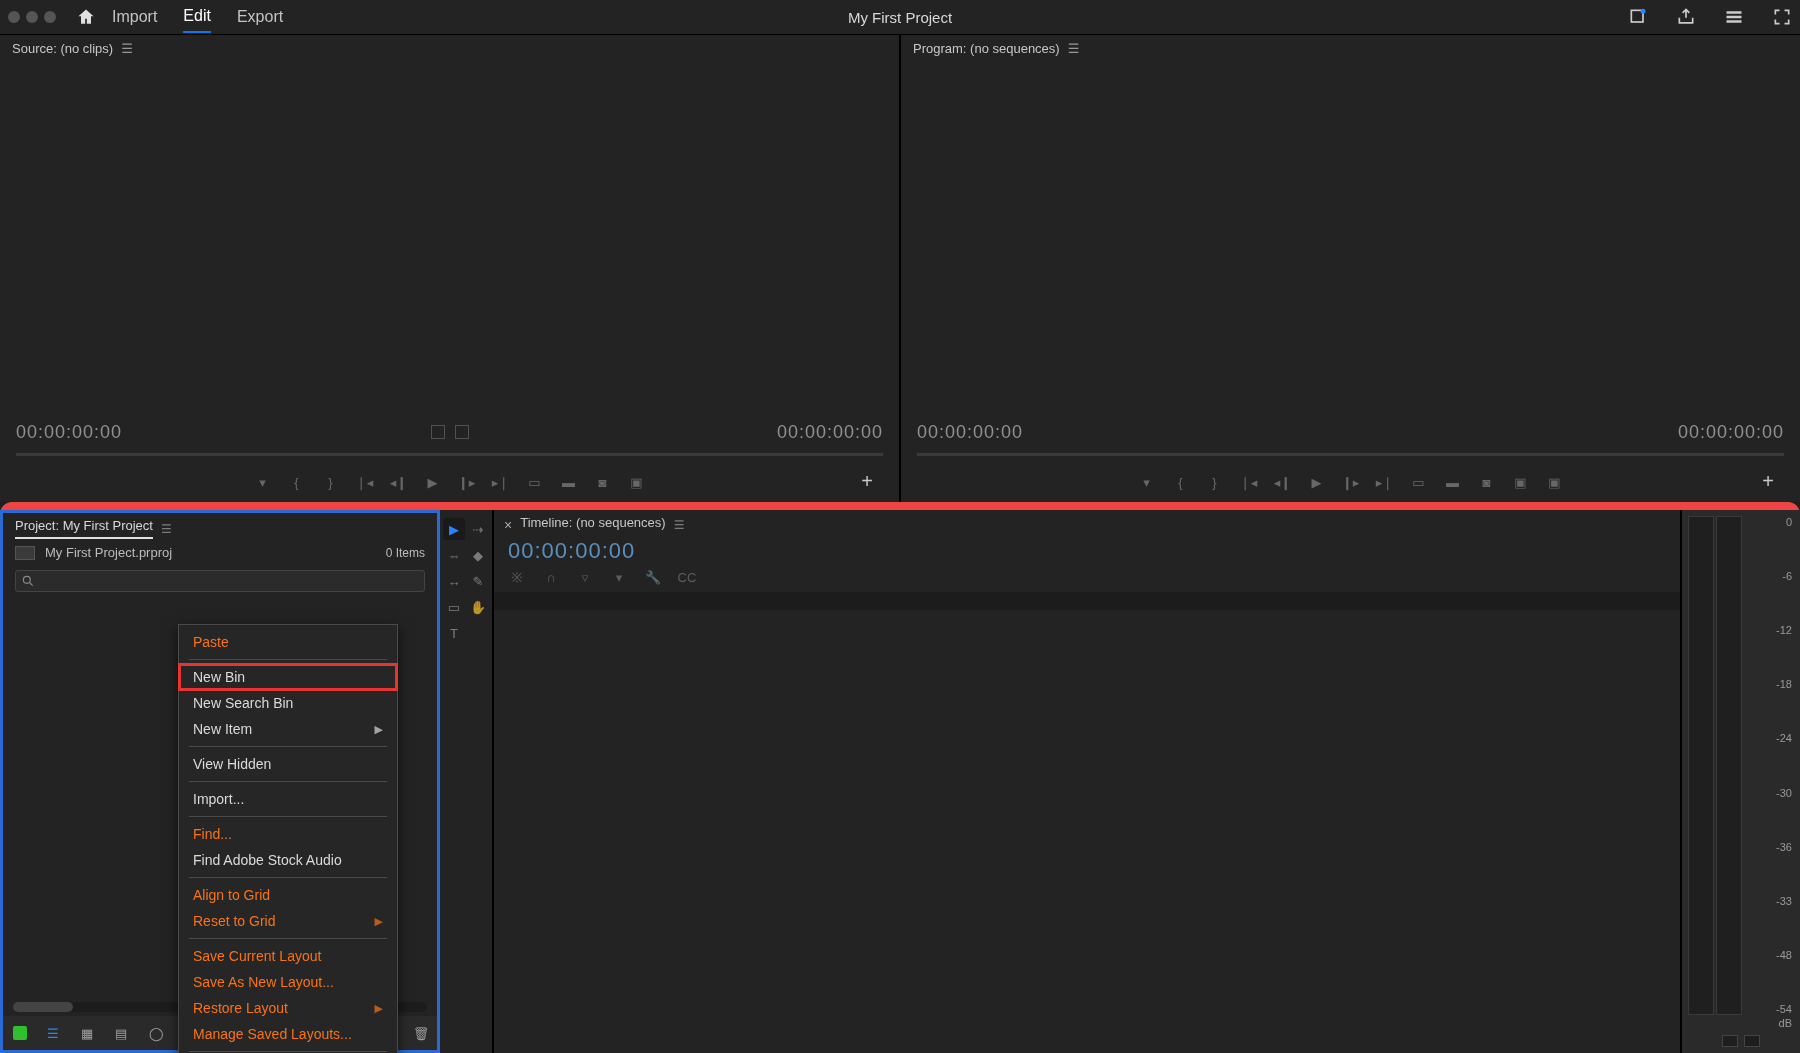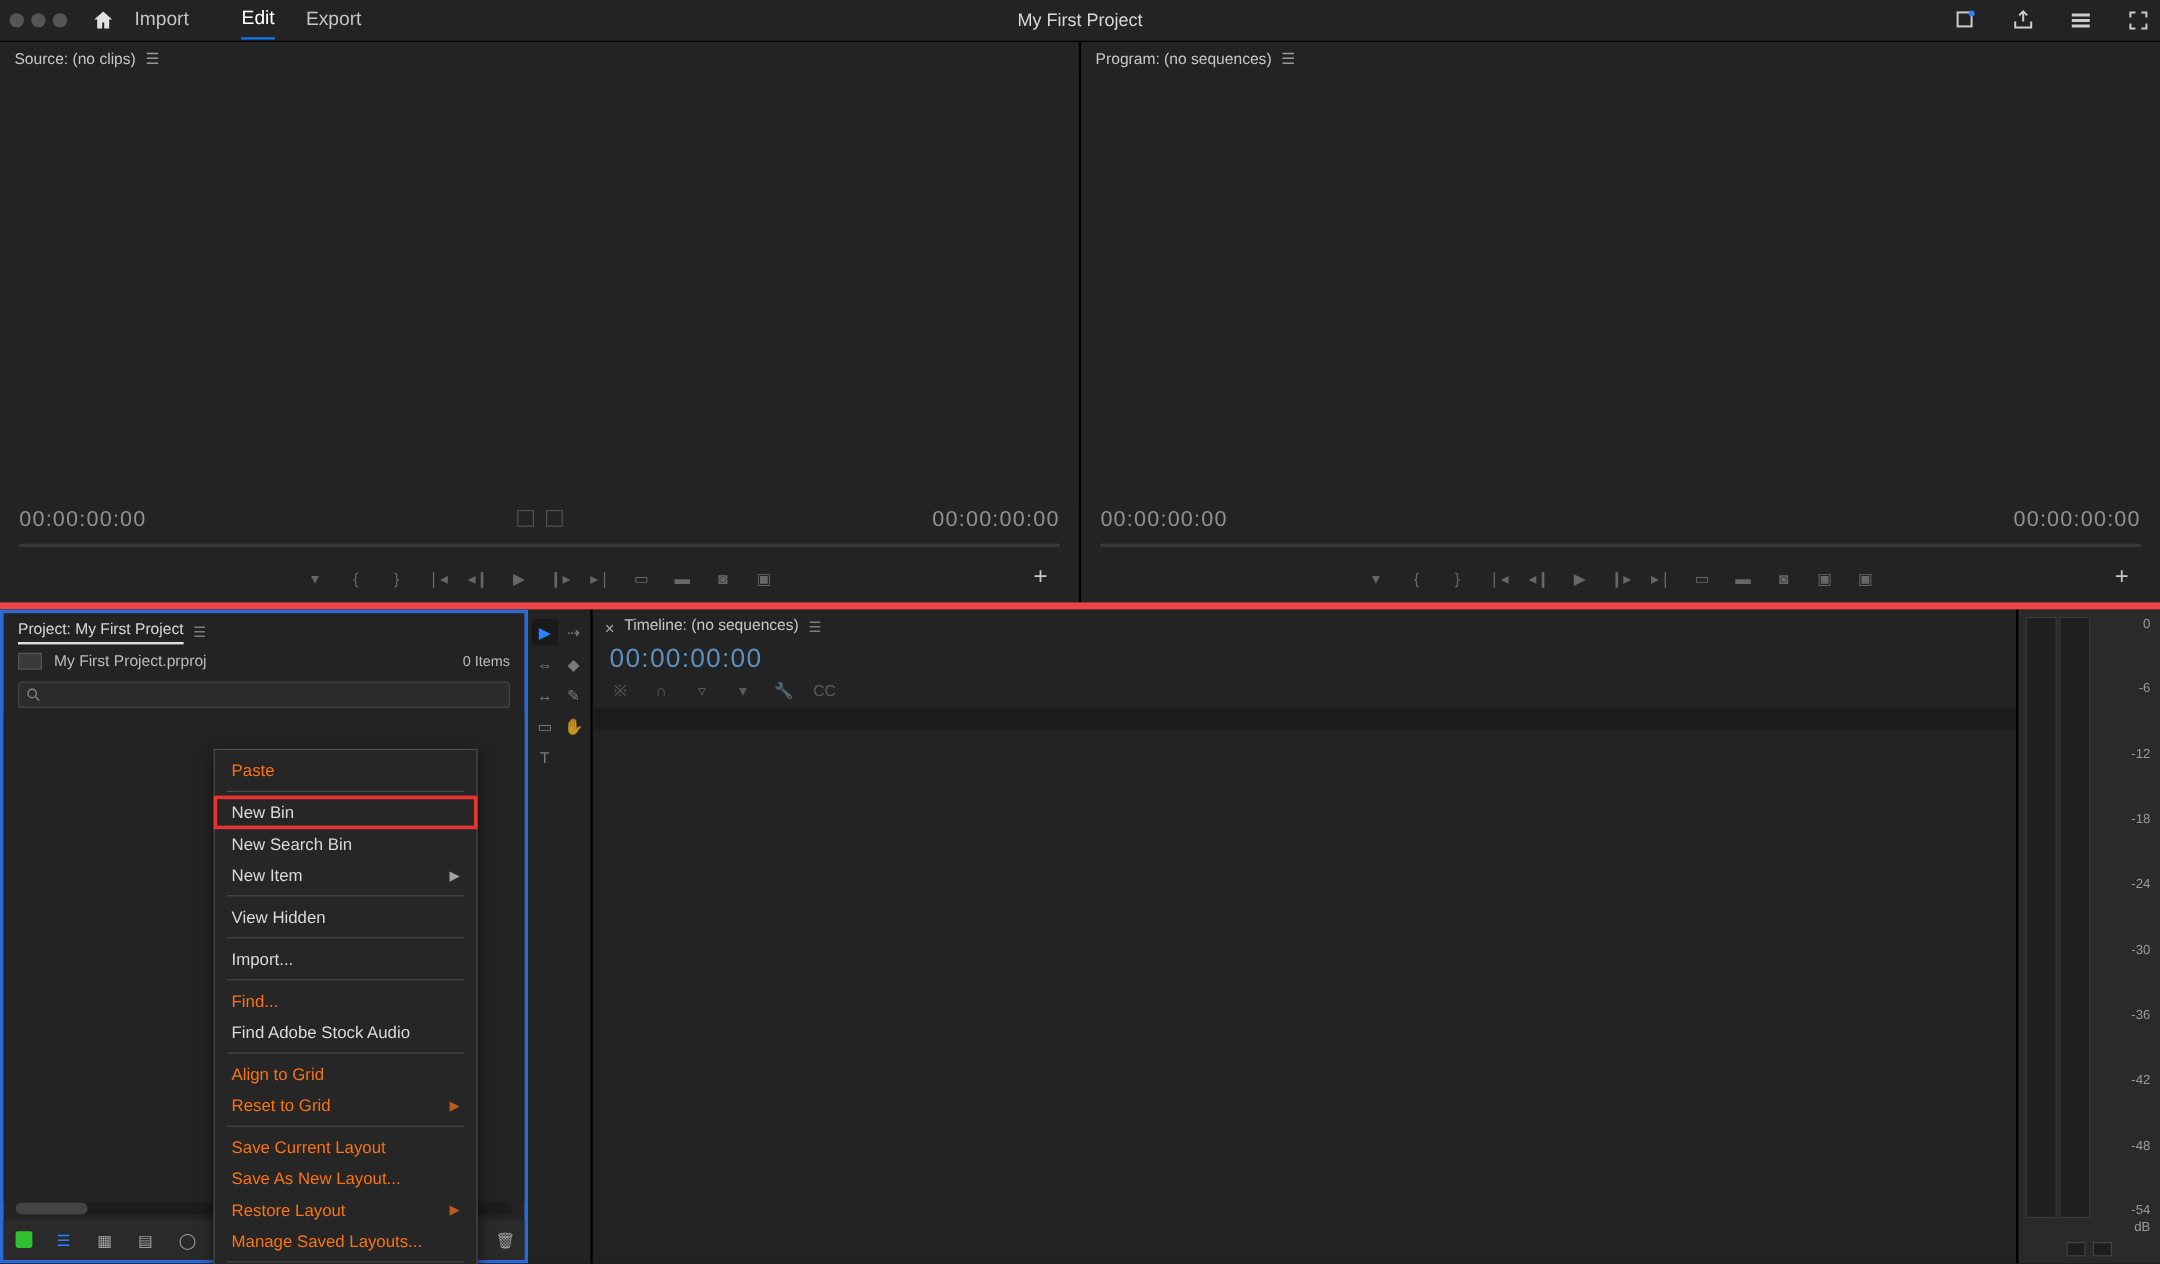--- a/index.html
+++ b/index.html
@@ -5,21 +5,21 @@
 * { margin: 0; padding: 0; box-sizing: border-box; user-select: none; }
 html, body { width: 1800px; height: 1053px; background: #1e1e1e; color: #a0a0a0; font-family: Arial, Helvetica, sans-serif; font-size: 13px; overflow: hidden; }
 body { display: flex; flex-direction: column; }
 
 
 .topbar { height: 34px; background: #232323; display: flex; align-items: center; padding: 0 8px; gap: 10px; }
 .traffic { display: flex; gap: 6px; margin-right: 10px; }
 .traffic span { width: 12px; height: 12px; border-radius: 50%; background: #555; display: inline-block; }
 .mainnav { display: flex; align-items: center; gap: 26px; margin-left: 6px; }
 .mainnav a { color: #c4c4c4; text-decoration: none; font-size: 16px; cursor: pointer; padding: 6px 0; }
-.mainnav a.active { border-bottom: 2px solid #1273e2; color: #ffffff; margin-left: 18px; }
+.mainnav a.active { border-bottom: 2px solid #1273e2; color: #ffffff; }
 .topbar .title { position: absolute; left: 50%; transform: translateX(-50%); font-size: 15px; color: #d8d8d8; }
 .topbar .rightcluster { margin-left: auto; display: flex; gap: 28px; align-items: center; }
 .icon-btn { width: 20px; height: 20px; display: flex; align-items: center; justify-content: center; cursor: pointer; }
 .home-icon svg { fill: #e0e0e0; }
 
 
 .monitors { height: 468px; display: flex; border-top: 1px solid #000; }
 .monitor { flex: 1; display: flex; flex-direction: column; background: #232323; }
 .monitor.source { border-right: 2px solid #000; justify-content: center; }
 .panel-label { font-size: 13px; color: #c7c7c7; padding: 6px 12px 4px; display: flex; align-items: center; gap: 8px; }
@@ -31,21 +31,21 @@
 .tiny-btns { display: flex; gap: 10px; opacity: .6; }
 .tiny-btns span { width: 14px; height: 14px; border: 1px solid #6e6e6e; display: inline-block; }
 .mon-scrub { height: 16px; display: flex; align-items: center; }
 .scrubtrack { flex: 1; height: 3px; background: #3a3a3a; }
 .mon-transport { height: 40px; display: flex; align-items: center; justify-content: center; position: relative; }
 .transport-group { display: flex; gap: 18px; align-items: center; }
 .transport-group span { width: 16px; height: 16px; display: inline-flex; align-items: center; justify-content: center; opacity: .55; cursor: pointer; }
 .plus-btn { position: absolute; right: 10px; top: 8px; font-size: 20px; color: #c7c7c7; cursor: pointer; }
 
 
-.lower { flex: 1; display: flex; border-top: 6px solid #ef4444; }
+.lower { flex: 1; display: flex; border-top: 8px solid #ef4444; border-radius: 12px; }
 .project-panel { width: 440px; border: 3px solid #2b69d4; background: #232323; position: relative; display: flex; flex-direction: column; }
 .pp-tabbar { display: flex; align-items: center; gap: 8px; padding: 5px 12px 0; }
 .pp-tab { font-size: 13px; color: #d8d8d8; border-bottom: 2px solid #e0e0e0; padding-bottom: 4px; }
 .pp-file { padding: 6px 12px; display: flex; align-items: center; gap: 10px; font-size: 13px; color: #bcbcbc; }
 .pp-file .file-icon { width: 20px; height: 14px; background: #3a3a3a; border: 1px solid #555; }
 .pp-search { padding: 4px 12px; display: flex; align-items: center; gap: 8px; }
 .pp-search input { flex: 1; background: #2b2b2b; border: 1px solid #444; border-radius: 3px; height: 22px; padding: 0 24px 0 8px; color: #ccc; font-size: 12px; }
 .pp-headers { background: #3e3e3e; height: 26px; display: flex; align-items: center; font-size: 12px; color: #ccc; padding: 0 18px; gap: 48px; border-top: 1px solid #555; border-bottom: 1px solid #252525; }
 .pp-body { flex: 1; background: #232323; position: relative; }
 .pp-empty { position: absolute; left: 50%; top: 50%; transform: translate(-50%,-50%); font-size: 12px; color: #9a9a9a; }
@@ -306,21 +306,21 @@
           <span></span>
         </div>
       <div class="meter-ticks">
         <span>0</span>
           <span>-6</span>
           <span>-12</span>
           <span>-18</span>
           <span>-24</span>
           <span>-30</span>
           <span>-36</span>
-          <span>-42</span>
+          <span>-33</span>
           <span>-48</span>
           <span>-54</span>
       </div>
       <div class="meter-db">dB</div>
     </div>
     <div class="meter-foot">
       <span></span>
       <span></span>
     </div>
   </div>

